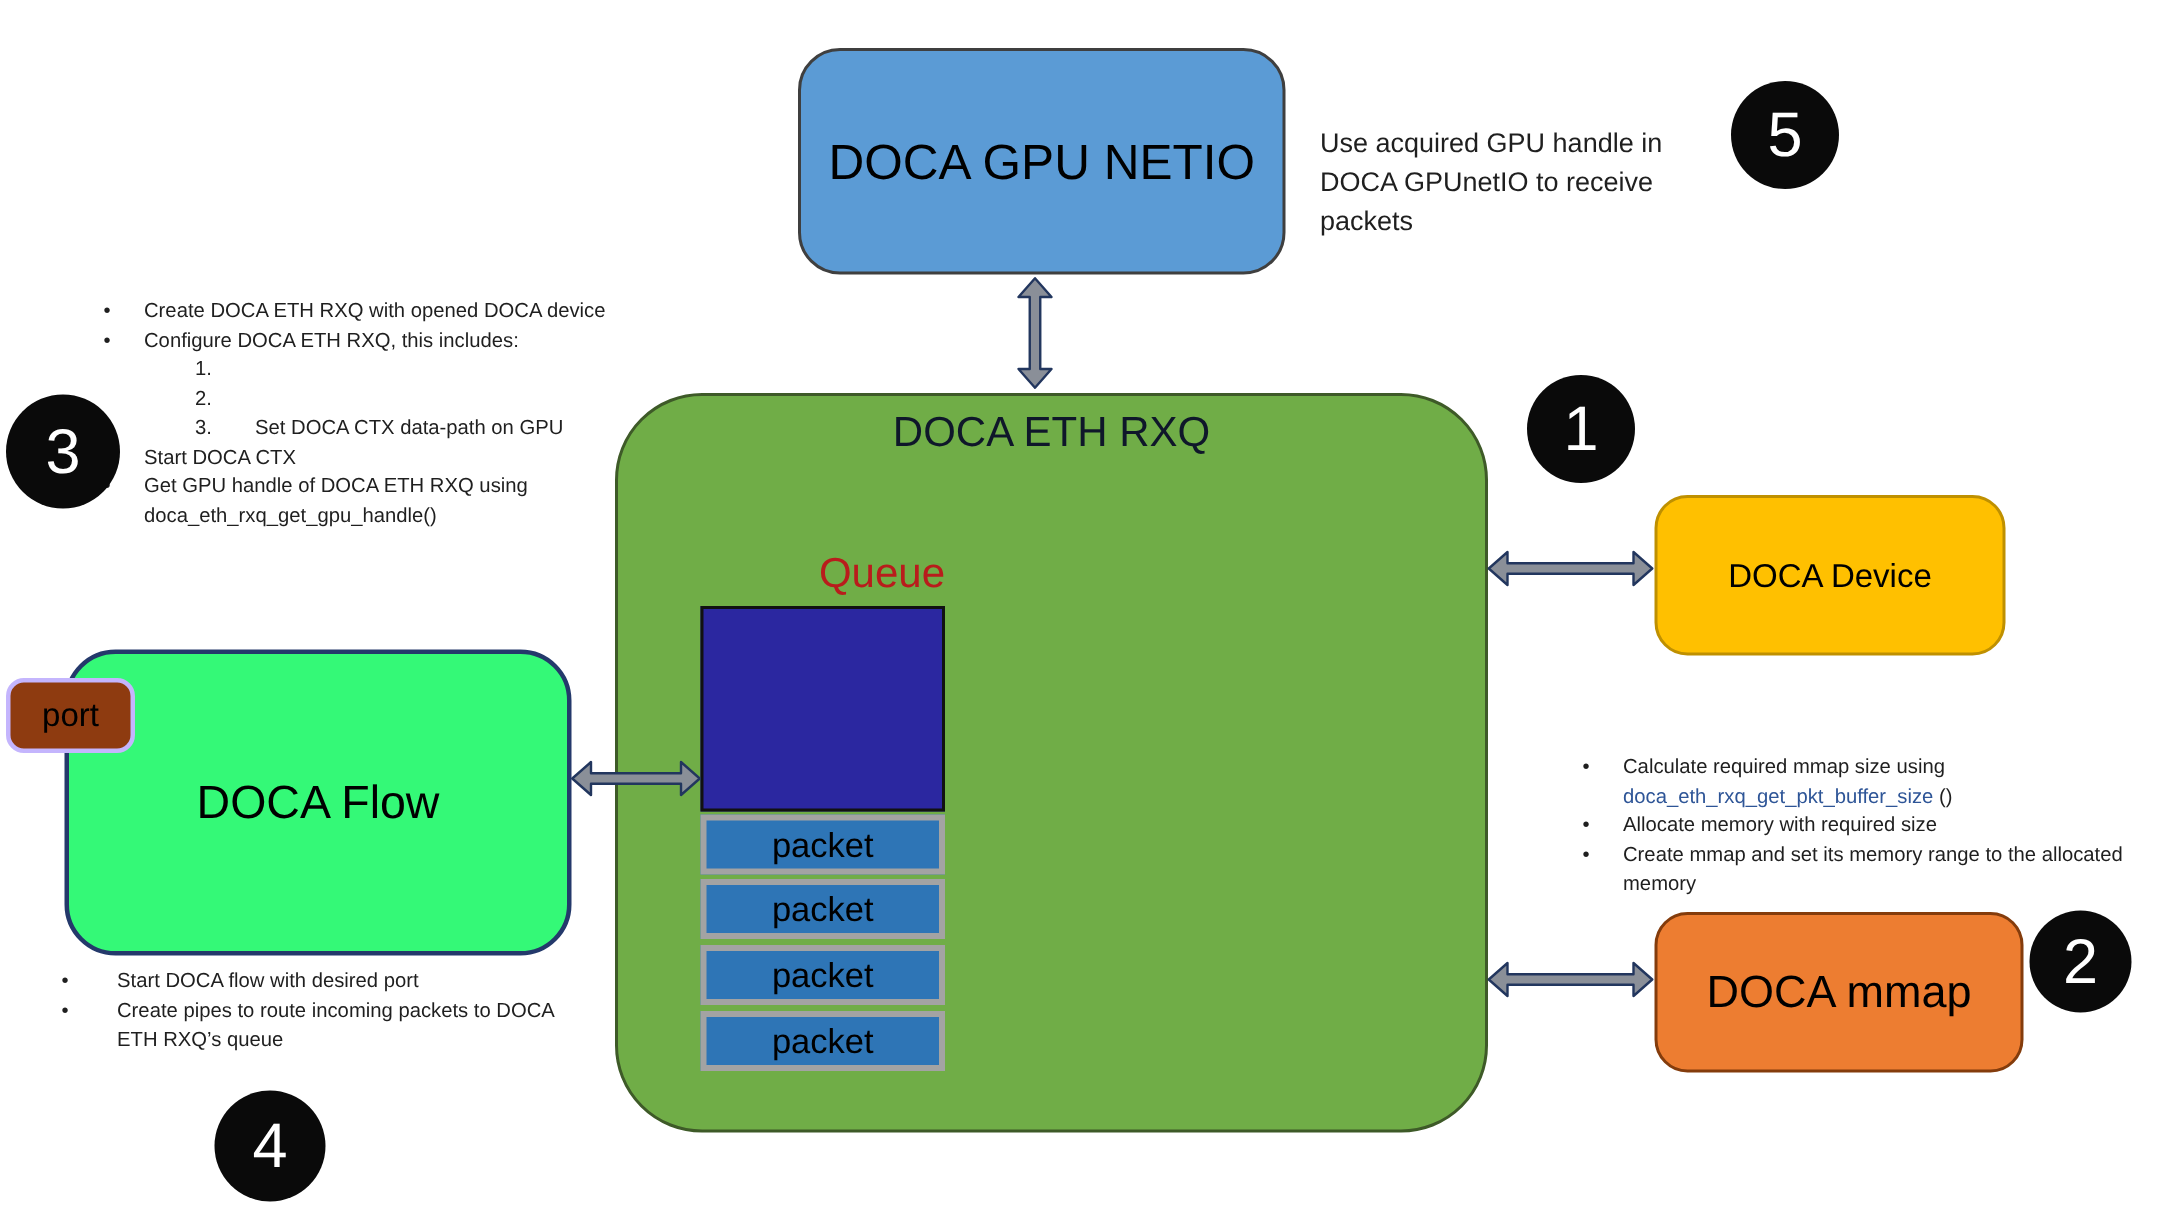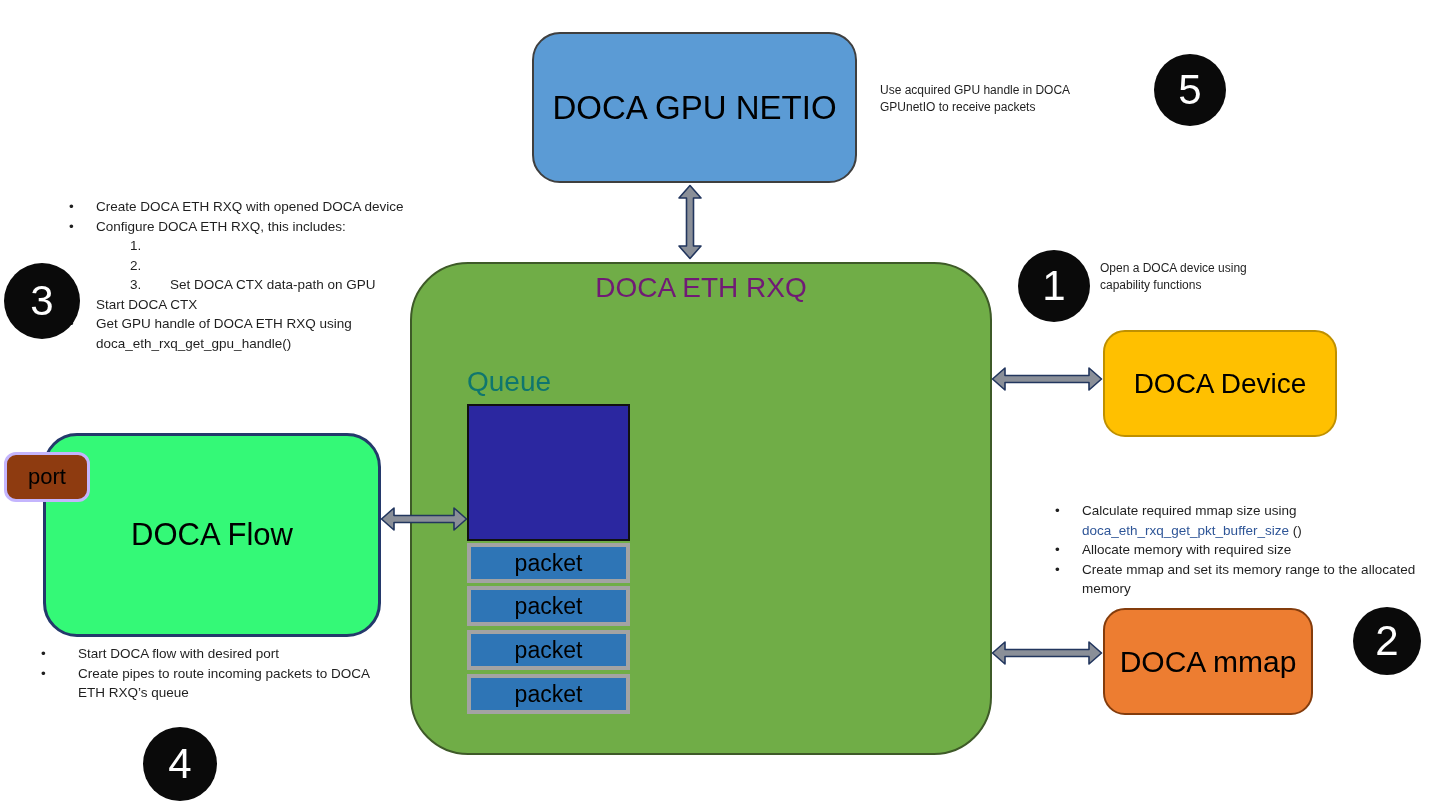--- a/index.html
+++ b/index.html
@@ -27,42 +27,42 @@
     background: var(--netio-fill); border: 2px solid #3f3f3f;
     border-radius: 28px; font-size: 33px;
   }
   .rxq {
     left: 410px; top: 262px; width: 582px; height: 493px;
     background: var(--rxq-fill); border: 2px solid #3e5a28;
     border-radius: 58px;
   }
   .rxq-title {
     position: absolute; top: 8px; left: 0; width: 100%;
-    text-align: center; font-size: 28px; color: #701a75;
+    text-align: center; font-size: 28px; color: #0f172a;
   }
   .queue-label {
     left: 467px; top: 366px; width: 163px;
-    text-align: left; font-size: 28px; color: #0f766e;
+    text-align: right; font-size: 28px; color: #b91c1c;
   }
   .queue-main {
     left: 467px; top: 404px; width: 163px; height: 137px;
     background: var(--queue-fill); border: 2px solid #111;
   }
   .packet {
     left: 467px; width: 163px; height: 40px;
     background: var(--packet-fill); border: 4px solid #a3a3a3;
     font-size: 23px;
   }
   .device {
     left: 1103px; top: 330px; width: 234px; height: 107px;
     background: var(--device-fill); border: 2px solid #bf9000;
-    border-radius: 22px; font-size: 28px;
+    border-radius: 22px; font-size: 22px;
   }
   .mmap {
-    left: 1103px; top: 608px; width: 210px; height: 107px;
+    left: 1103px; top: 608px; width: 246px; height: 107px;
     background: var(--mmap-fill); border: 2px solid #843c0c;
     border-radius: 22px; font-size: 30px;
   }
   .flow {
     left: 43px; top: 433px; width: 338px; height: 204px;
     background: var(--flow-fill); border: 3px solid #24396b;
     border-radius: 34px; font-size: 31px; z-index: 2;
   }
   .port {
     left: 4px; top: 452px; width: 86px; height: 50px;
@@ -78,21 +78,21 @@
     display: flex; align-items: center; justify-content: center;
     font-size: 42px;
   }
   .badge1 { left: 1018px; top: 250px; width: 72px; height: 72px; }
   .badge2 { left: 1353px; top: 607px; width: 68px; height: 68px; }
   .badge3 { left: 4px;    top: 263px; width: 76px; height: 76px; }
   .badge4 { left: 143px;  top: 727px; width: 74px; height: 74px; }
   .badge5 { left: 1154px; top: 54px;  width: 72px; height: 72px; }
 
   
-  .note { font-size: 12px; line-height: 1.45; color: #1f1f1f; }
+  .note { font-size: 18px; line-height: 1.45; color: #1f1f1f; }
   .note5 { left: 880px; top: 82px; width: 245px; }
   .note1 { left: 1100px; top: 260px; width: 185px; }
 
   .blist { font-size: 13.5px; line-height: 1.45; color: #1f1f1f; }
   .list3 { left: 62px;   top: 197px; width: 372px; }
   .list2 { left: 1048px; top: 501px; width: 382px; }
   .list4 { left: 34px;   top: 644px; width: 350px; }
   .brow { display: flex; }
   .bmark { flex: 0 0 34px; padding-left: 7px; }
   .btext { flex: 1; }
@@ -176,21 +176,20 @@
   <div class="abs node packet" style="top:630px">
     <span>packet</span>
   </div>
   <div class="abs node packet" style="top:674px">
     <span>packet</span>
   </div>
 
   <div class="abs badge badge1">
     <span>1</span>
   </div>
-  <div class="abs note note1">Open a DOCA device using capability functions</div>
 
   <div class="abs node device">
     <span>DOCA Device</span>
   </div>
   <div class="abs arrow arrow-device">
     <svg width="112" height="26" viewBox="0 0 112 26">
       <polygon points="1.5,13 14,2 14,9.5 98,9.5 98,2 110.5,13 98,24 98,16.5 14,16.5 14,24" fill="#8a8f98" stroke="#22365e" stroke-width="1.6" stroke-linejoin="round"></polygon>
     </svg>
   </div>
 

